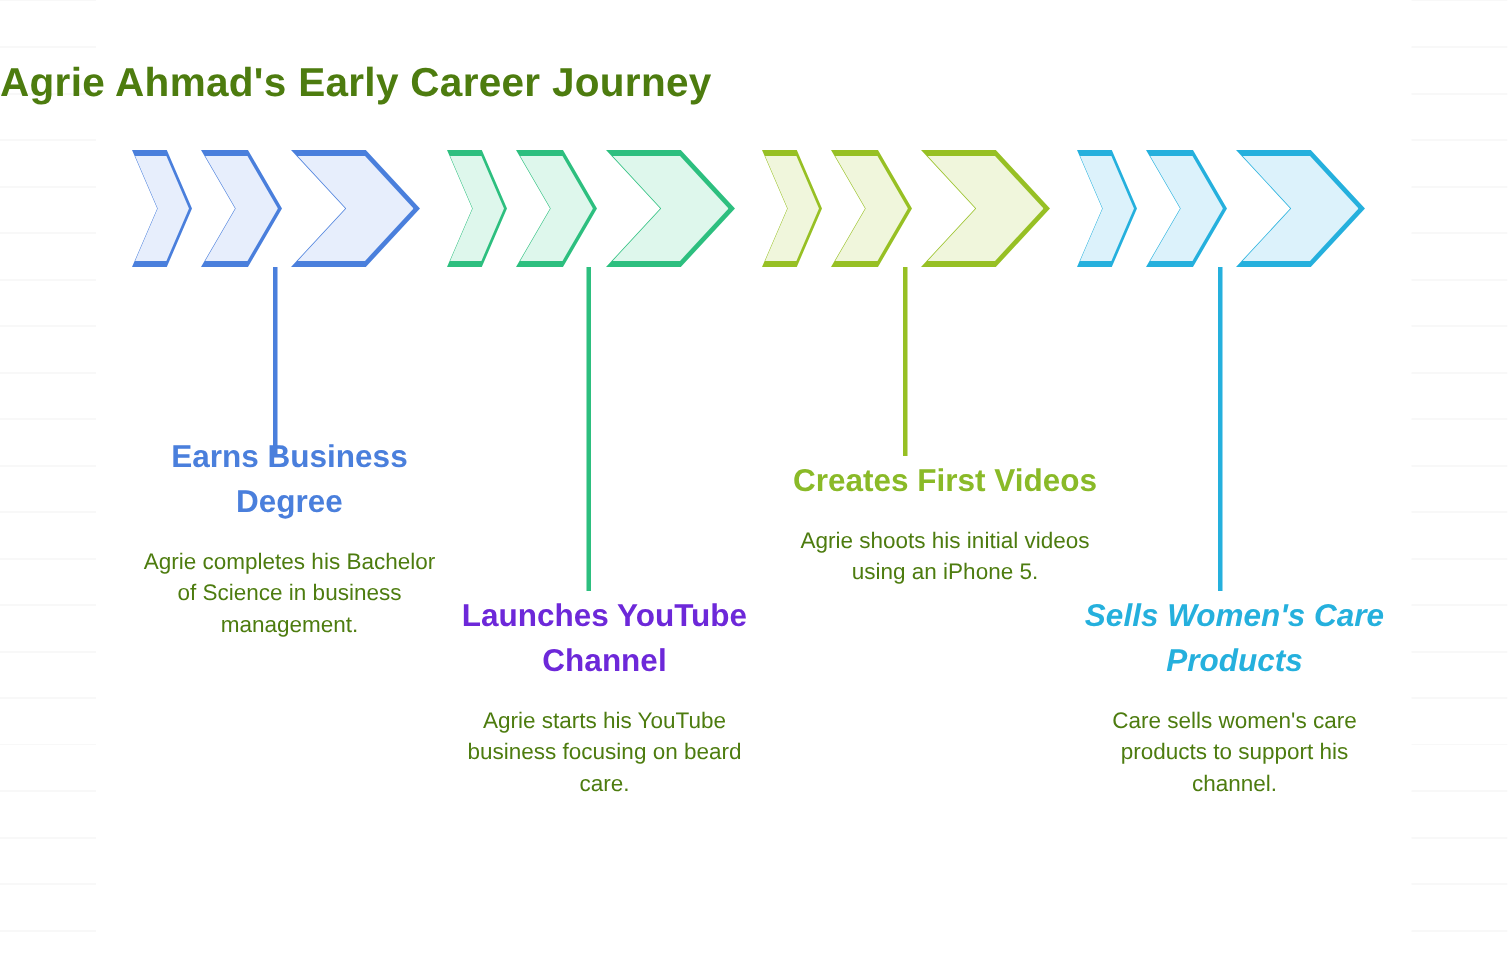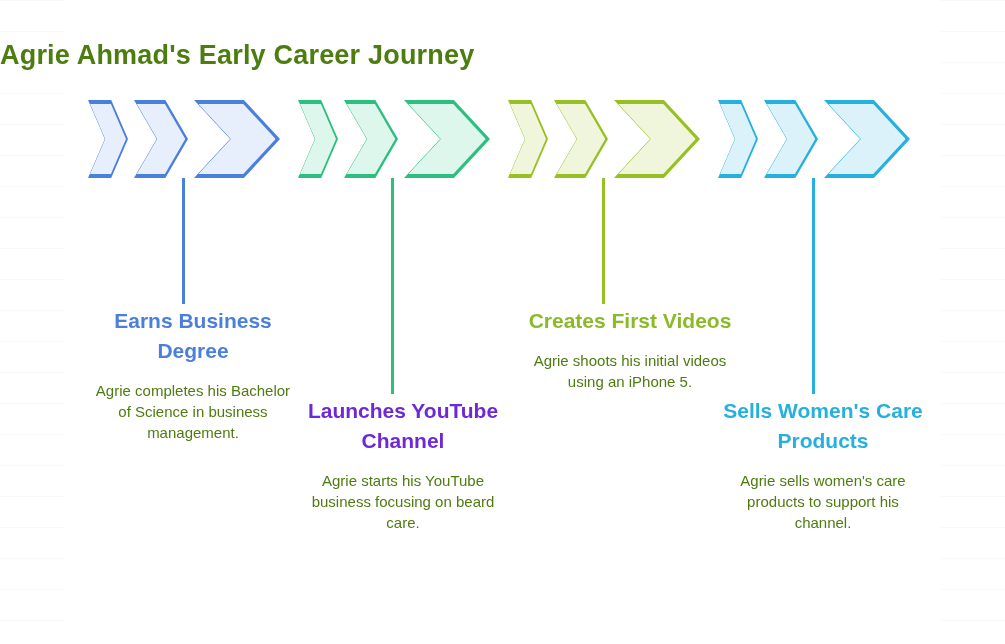--- a/index.html
+++ b/index.html
@@ -135,21 +135,21 @@
             <div class="inner" style="background: rgb(231, 238, 252); transform: scale(0.9);"></div>
           </div>
           <div class="chev c2" style="background: rgb(74, 127, 220);">
             <div class="inner" style="background: rgb(231, 238, 252); transform: scale(0.9);"></div>
           </div>
           <div class="chev c3" style="background: rgb(74, 127, 220);">
             <div class="inner" style="background: rgb(231, 238, 252); transform: scale(0.9);"></div>
           </div>
         </div>
         <div class="connector" style="background: rgb(74, 127, 220); height: 126px; left: 94px;"></div>
-        <div class="mtext" style="top: 206px;">
+        <div class="mtext" style="top: 190px;">
           <div class="mhead" style="color: rgb(74, 127, 220);">Earns Business Degree</div>
           <div class="mbody">Agrie completes his Bachelor of Science in business management.</div>
         </div>
       </div>
       <div class="milestone" style="left: 298px;">
         <div class="chev-row">
           <div class="chev c1" style="background: rgb(45, 191, 127);">
             <div class="inner" style="background: rgb(222, 247, 236); transform: scale(0.9);"></div>
           </div>
           <div class="chev c2" style="background: rgb(45, 191, 127);">
@@ -190,19 +190,19 @@
           </div>
           <div class="chev c2" style="background: rgb(37, 176, 221);">
             <div class="inner" style="background: rgb(220, 242, 251); transform: scale(0.9);"></div>
           </div>
           <div class="chev c3" style="background: rgb(37, 176, 221);">
             <div class="inner" style="background: rgb(220, 242, 251); transform: scale(0.9);"></div>
           </div>
         </div>
         <div class="connector" style="background: rgb(37, 176, 221); height: 216px; left: 94px;"></div>
         <div class="mtext" style="top: 296px;">
-          <div class="mhead" style="color: rgb(37, 176, 221);">Sells Women's Care Products</div>
-          <div class="mbody">Agrie sells women's care products to support his channel.</div>
+          <div class="mhead" style="color: rgb(37, 176, 221); font-style: italic;">Sells Women's Care Products</div>
+          <div class="mbody">Care sells women's care products to support his channel.</div>
         </div>
       </div>
     </div>
 
 </div>
 
 </body></html>

